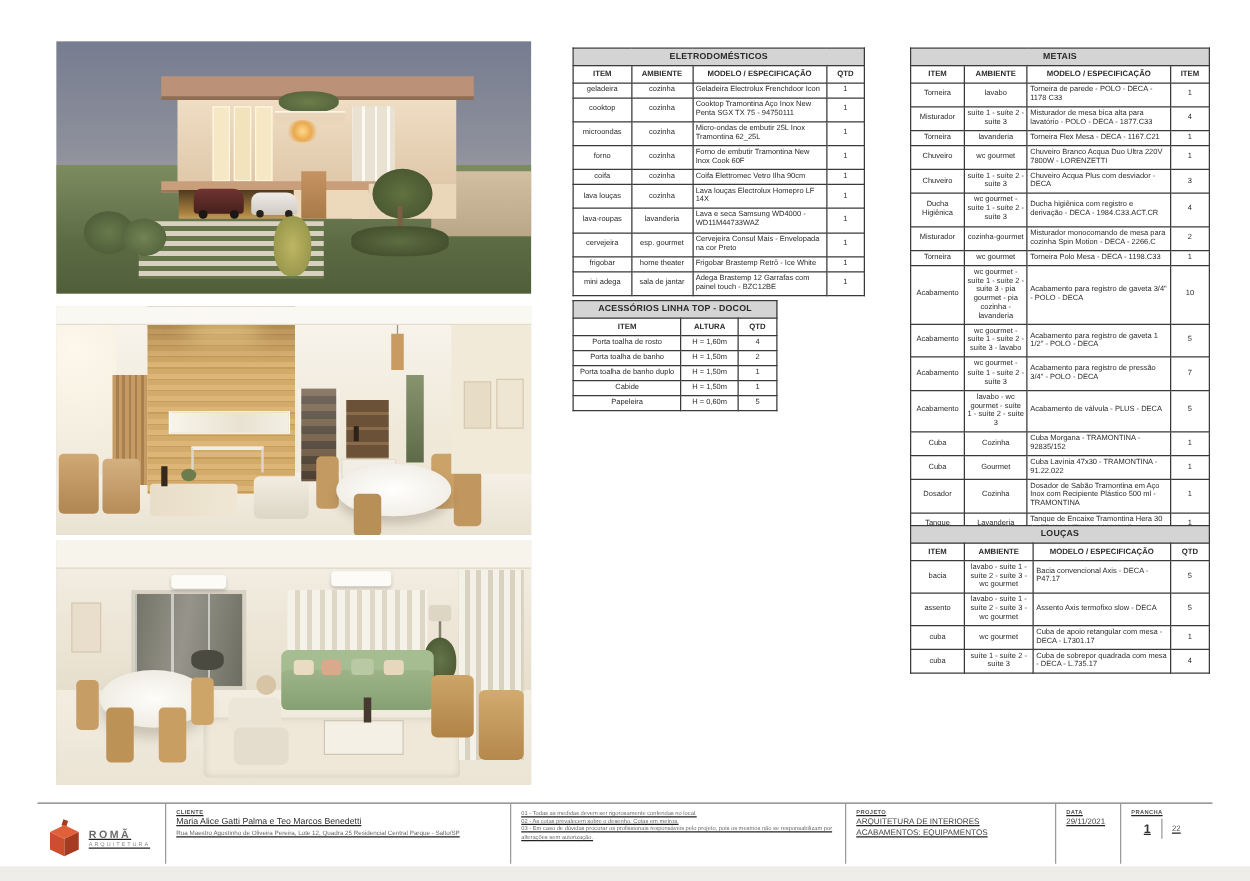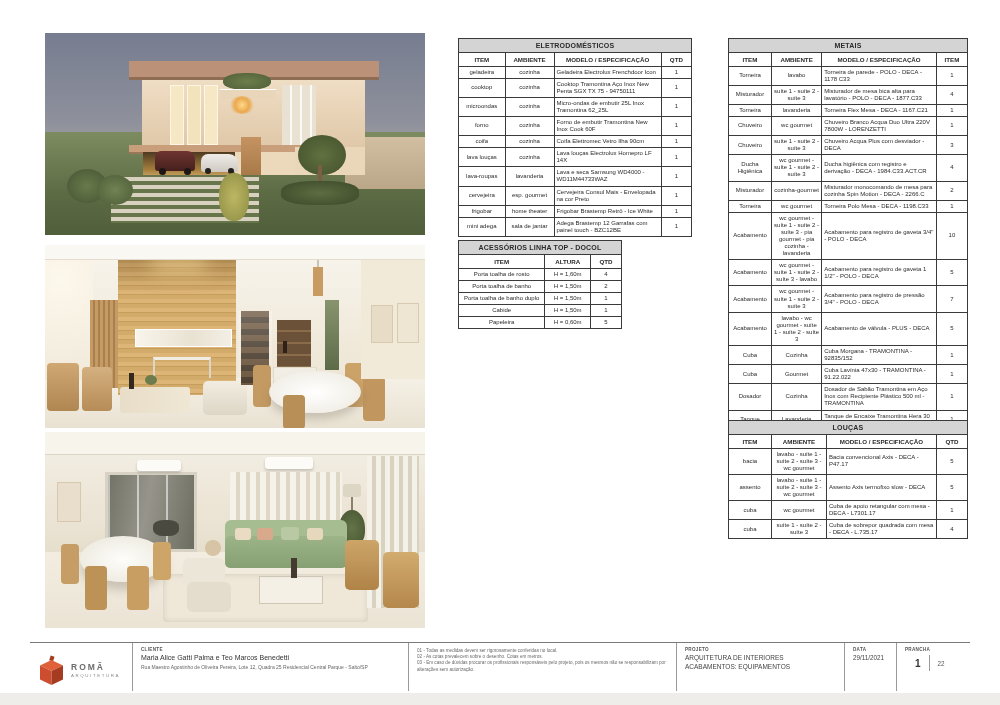--- a/index.html
+++ b/index.html
@@ -12,21 +12,21 @@
   .tblwrap{position:absolute;}
   table.spec{width:100%;border-collapse:collapse;background:#fff;border:1.5px solid #2e2e2e;}
   table.spec td{border:1px solid #3a3a3a;font-size:6px;line-height:1.18;padding:2px 2px;
                 text-align:center;vertical-align:middle;color:#2b2b2b;}
   table.spec td.ttl{background:#d4d4d4;font-weight:bold;font-size:7px;letter-spacing:.2px;padding:2.5px 2px;}
   table.spec td.hd{font-weight:bold;font-size:6.2px;padding:2.5px 2px;}
   table.spec td.lft{text-align:left;}
   
   .titleblock{position:absolute;left:30px;top:642px;width:940px;height:48px;
               border-top:1.5px solid #7a7a7a;display:flex;}
-  .sec{padding:4px 6px 0 8px;box-sizing:border-box;border-left:1px solid #9a9a9a;}
+  .sec{padding:4px 6px 0 8px;box-sizing:border-box;border-left:1px solid #9a9a9a;text-decoration:underline;}
   .sec:first-child{border-left:none;}
   .lbl{font-size:4.6px;font-weight:bold;color:#555;letter-spacing:.3px;margin-bottom:2px;}
   .sec-logo{width:102px;display:flex;align-items:center;gap:6px;padding-top:6px;}
   .logo-txt .l1{font-size:8.5px;font-weight:bold;letter-spacing:2px;color:#6d6d6d;}
   .logo-txt .l2{font-size:4.4px;letter-spacing:1.6px;color:#8c8c8c;margin-top:1px;}
   .sec-cliente{width:276px;}
   .cli-name{font-size:7px;color:#333;margin-bottom:3px;}
   .cli-addr{font-size:5px;color:#666;}
   .sec-notes{width:268px;padding-top:5px;}
   .note{font-size:4.6px;color:#6a6a6a;line-height:1.35;}

